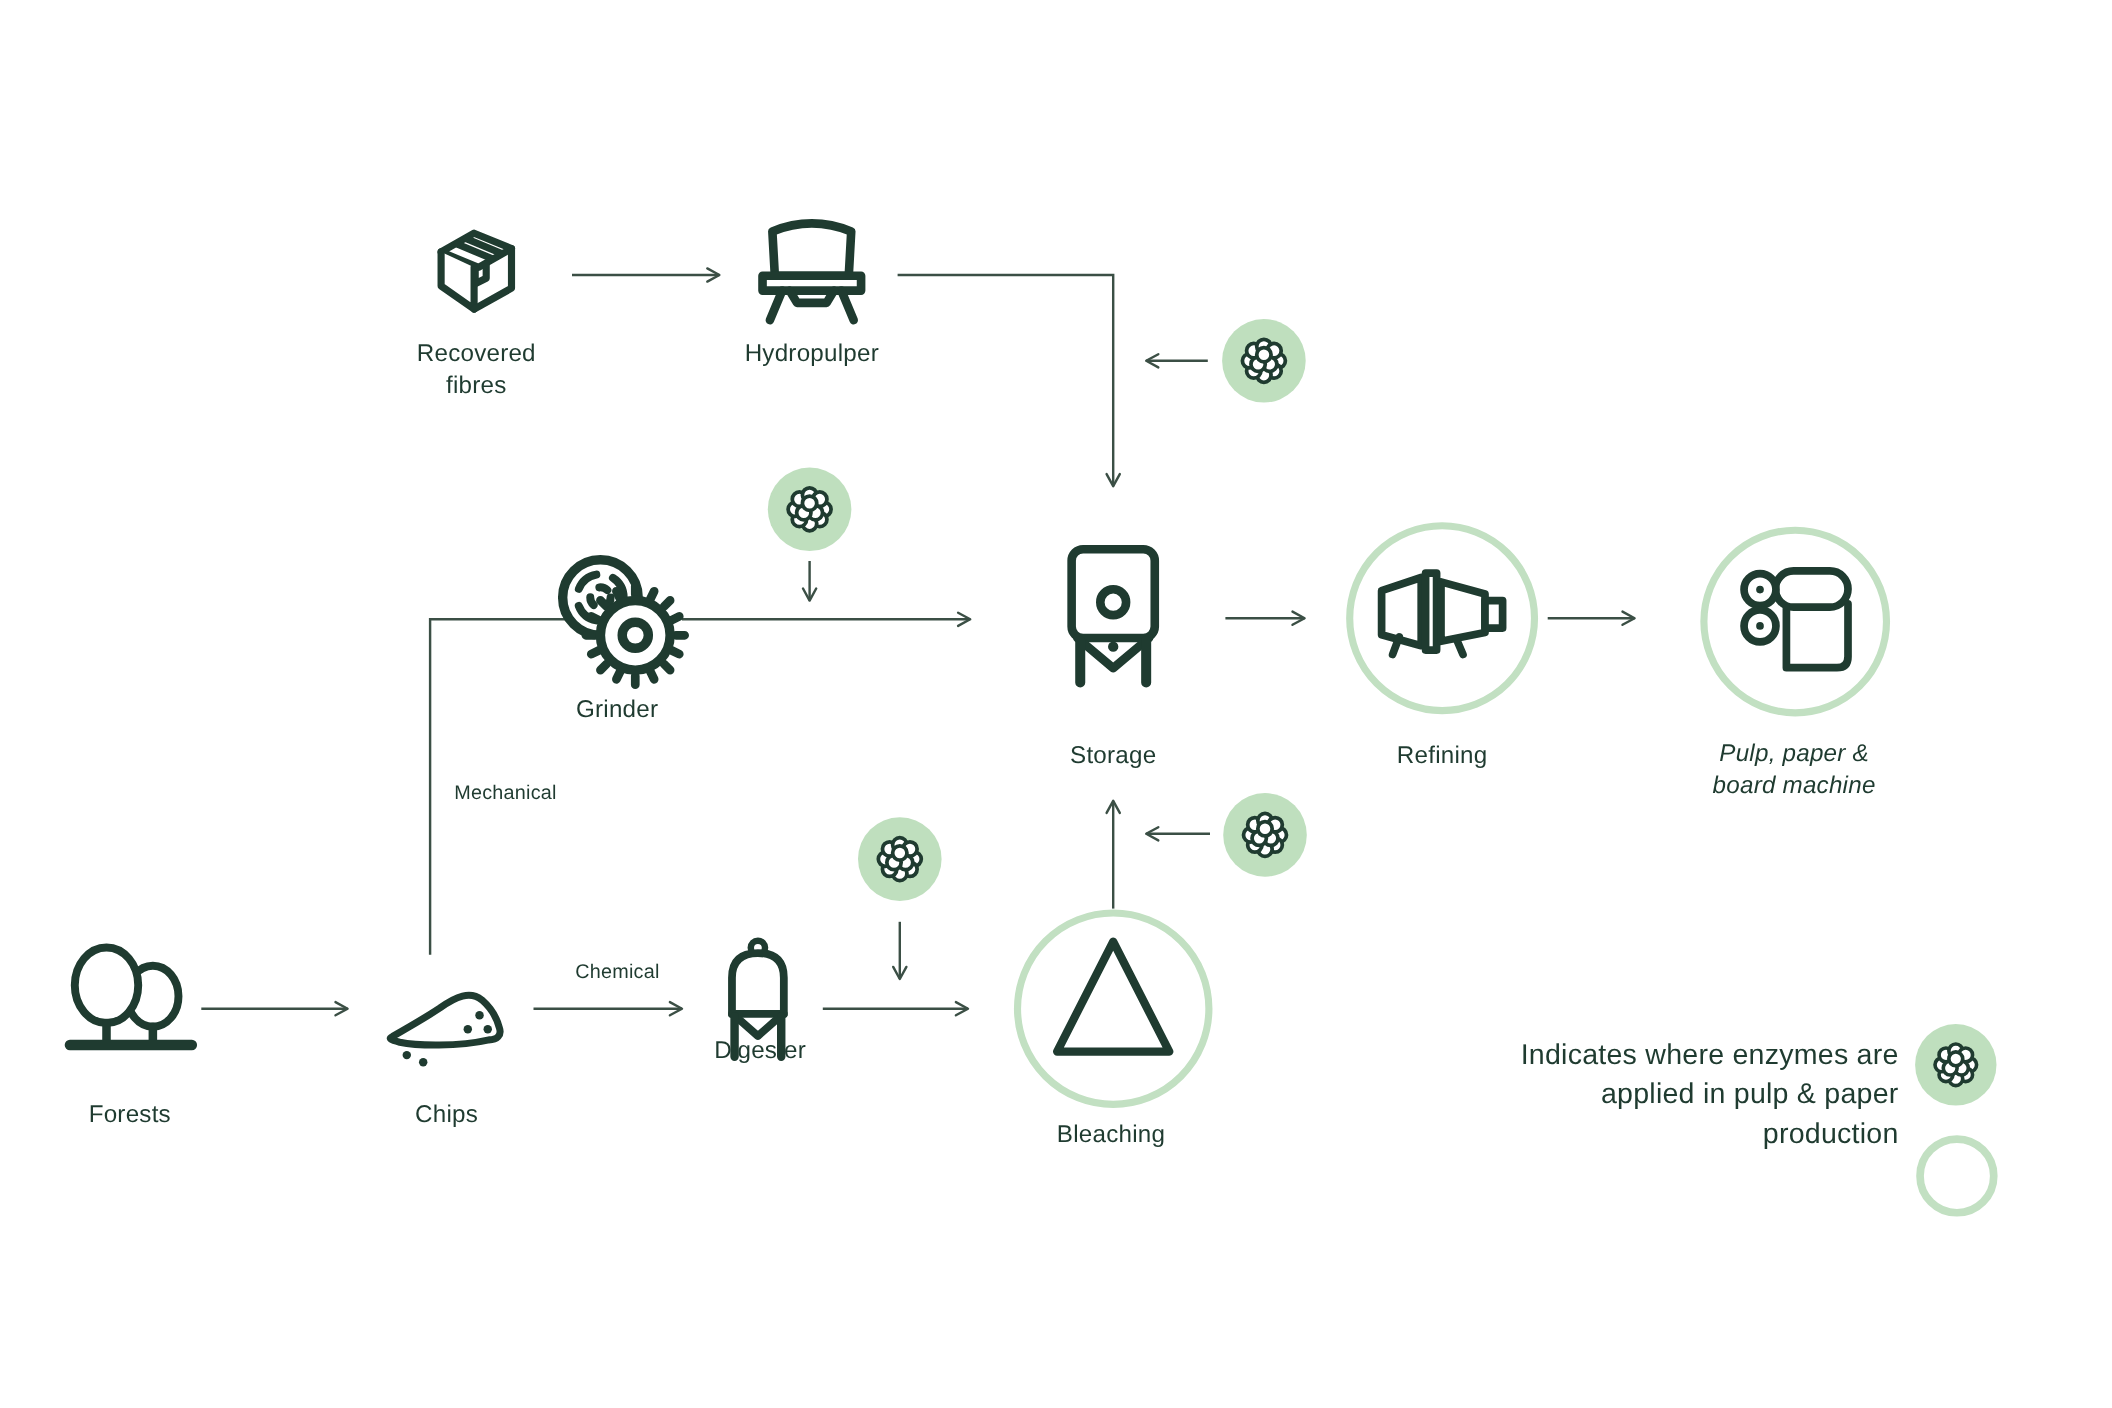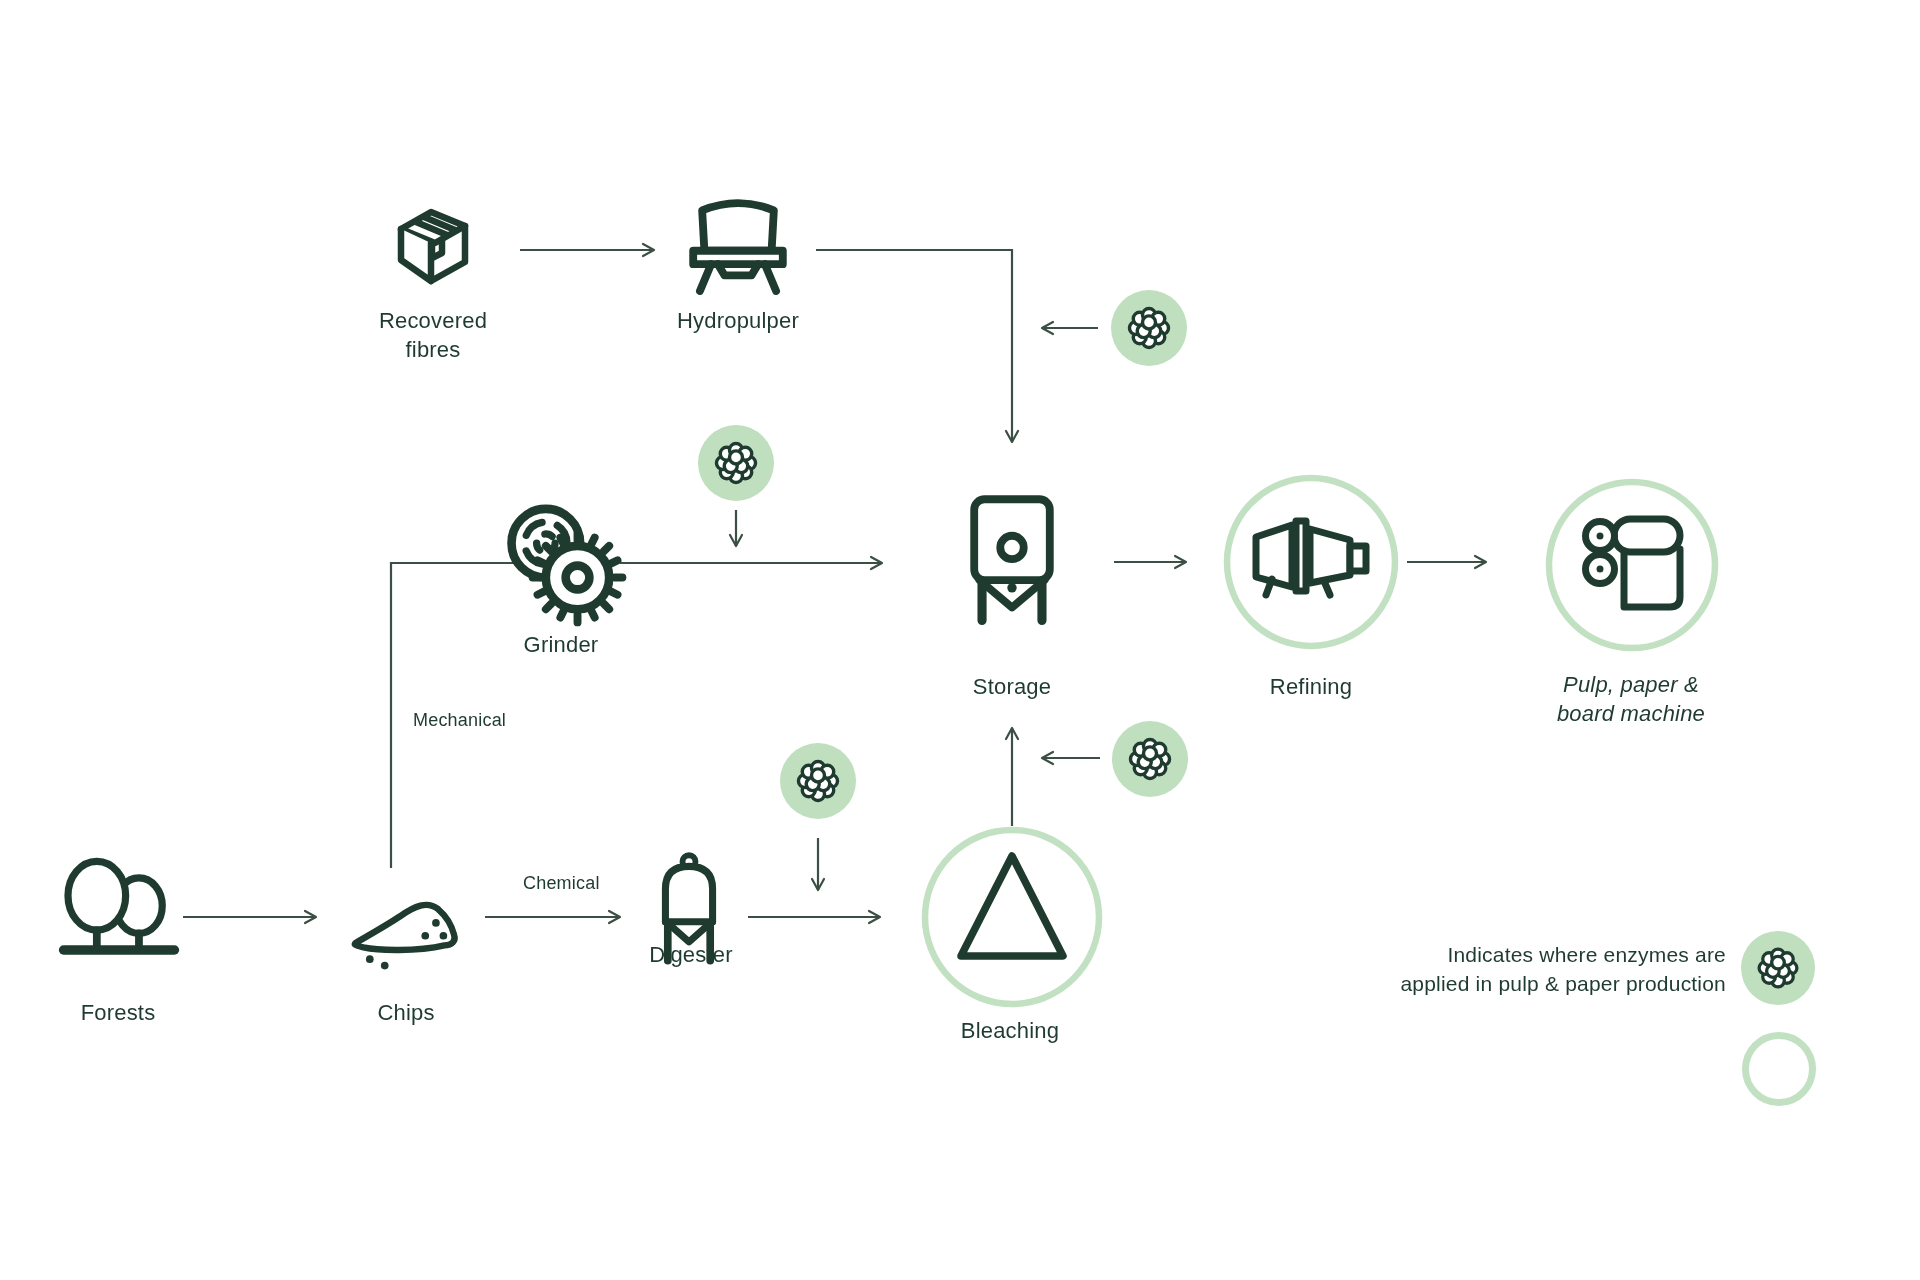--- a/index.html
+++ b/index.html
@@ -27,21 +27,21 @@
     position:absolute;z-index:3;color:var(--ink);
     font-size:18px;line-height:1.2;text-align:left;letter-spacing:0.2px;
   }
   .enzyme-dot{
     position:absolute;z-index:2;width:76px;height:76px;border-radius:50%;
     background:var(--enzyme-fill);display:flex;align-items:center;justify-content:center;
   }
   .enzyme-dot svg{display:block;color:var(--ink);}
   .legend-text{
     position:absolute;z-index:3;width:400px;text-align:right;color:var(--ink);
-    font-size:21px;line-height:1.38;white-space:pre-line;letter-spacing:0.2px;
+    font-size:26px;line-height:1.38;white-space:pre-line;letter-spacing:0.2px;
   }
   .benefit-ring{
     position:absolute;z-index:2;width:74px;height:74px;border-radius:50%;
     border:7px solid var(--ring);background:#fff;
   }
   .defs-holder{position:absolute;width:0;height:0;overflow:hidden;}
 </style>
 </head>
 <body>
 

